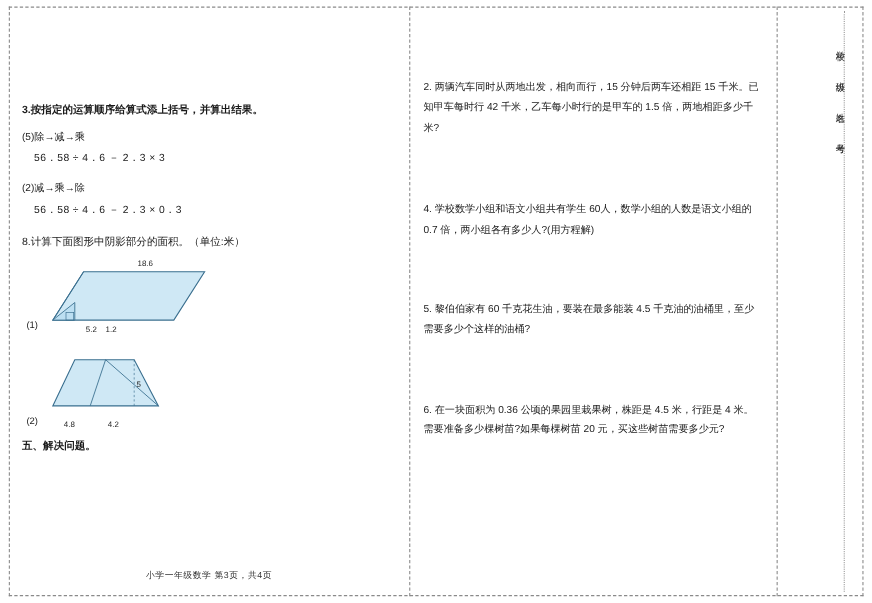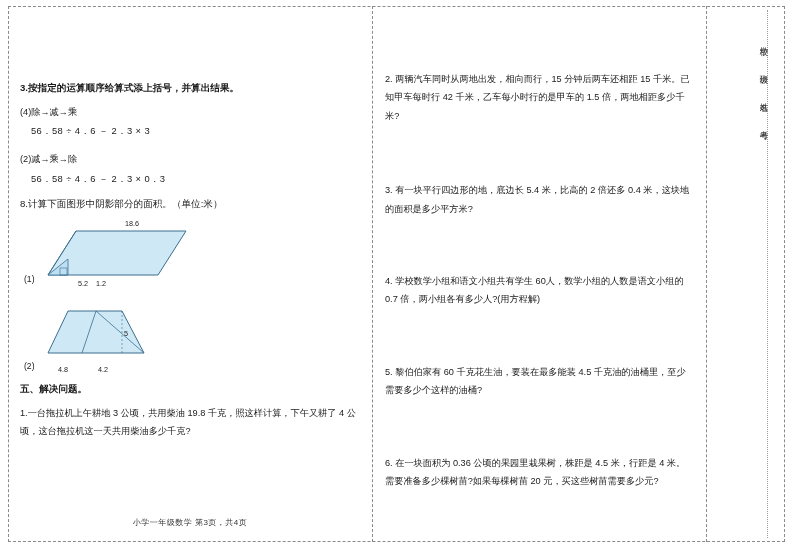--- a/index.html
+++ b/index.html
@@ -43,21 +43,21 @@
   .col-left{left:8px;width:364px;}
   .col-right{left:373px;width:333px;}
   .q{
     margin:0 0 9px 0;
     font-size:9.2px;
     line-height:2.0;
   }
   .section-title{
     font-weight:bold;
     font-size:9.6px;
-    margin:4px 0 8px 0;
+    margin:16px 0 8px 0;
   }
   .sub{
     margin:0 0 4px 0;
     font-size:9.2px;
     line-height:2.0;
   }
   .expr{
     margin:0 0 12px 0;
     font-size:9.4px;
     letter-spacing:0.4px;
@@ -134,21 +134,21 @@
   <div class="sheet-border"></div>
   <div class="fold"></div>
   <div class="bind-line"></div>
   <div class="side-dots"></div>
 
   <div class="col col-left">
     <div class="left-inner">
 
       <p class="section-title">3.按指定的运算顺序给算式添上括号，并算出结果。</p>
 
-      <p class="sub">(4)除→减→乘</p>
+      <p class="sub">(5)除→减→乘</p>
       <p class="expr">56．58 ÷ 4．6 － 2．3 × 3</p>
 
       <p class="sub">(2)减→乘→除</p>
       <p class="expr">56．58 ÷ 4．6 － 2．3 × 0．3</p>
 
       <p class="section-title" style="font-weight:normal">8.计算下面图形中阴影部分的面积。（单位:米）</p>
 
       <div class="fig-wrap">
 
         <svg width="170" height="62" viewBox="0 0 170 62" style="position:absolute;left:26px;top:6px;">
@@ -168,31 +168,29 @@
           <line x1="50" y1="6" x2="98" y2="48" stroke="#3a6f8f" stroke-width="0.8"></line>
           <line x1="76" y1="6" x2="76" y2="48" stroke="#3a6f8f" stroke-width="0.6" stroke-dasharray="2,2"></line>
         </svg>
         <span class="dim" style="left:38px;top:146px;">4.8</span>
         <span class="dim" style="left:78px;top:146px;">4.2</span>
         <span class="dim" style="left:104px;top:110px;">5</span>
         <span class="fig-label" style="left:4px;top:142px;">(2)</span>
       </div>
 
       <p class="section-title" style="margin-top:14px;">五、解决问题。</p>
-      <p class="q">1.一台拖拉机上午耕地 3 公顷，共用柴油 19.8 千克，照这样计算，下午又耕了 4 公顷，这台拖拉机这一天共用柴油多少千克?</p>
 
     </div>
 
     <div class="footer footer-left">小学一年级数学  第3页，共4页</div>
   </div>
 
   <div class="col col-right">
     <div class="right-inner">
       <p class="q first">2. 两辆汽车同时从两地出发，相向而行，15 分钟后两车还相距 15 千米。已知甲车每时行 42 千米，乙车每小时行的是甲车的 1.5 倍，两地相距多少千米?</p>
-      <p class="q">3. 有一块平行四边形的地，底边长 5.4 米，比高的 2 倍还多 0.4 米，这块地的面积是多少平方米?</p>
       <p class="q">4. 学校数学小组和语文小组共有学生 60人，数学小组的人数是语文小组的 0.7 倍，两小组各有多少人?(用方程解)</p>
       <p class="q">5. 黎伯伯家有 60 千克花生油，要装在最多能装 4.5 千克油的油桶里，至少需要多少个这样的油桶?</p>
       <p class="q">6. 在一块面积为 0.36 公顷的果园里栽果树，株距是 4.5 米，行距是 4 米。需要准备多少棵树苗?如果每棵树苗 20 元，买这些树苗需要多少元?</p>
     </div>
 
     <div class="footer footer-right">小学一年级数学  第4页，共4页</div>
   </div>
 
   <div class="side-vert">
     <div class="vtext">学校</div>

